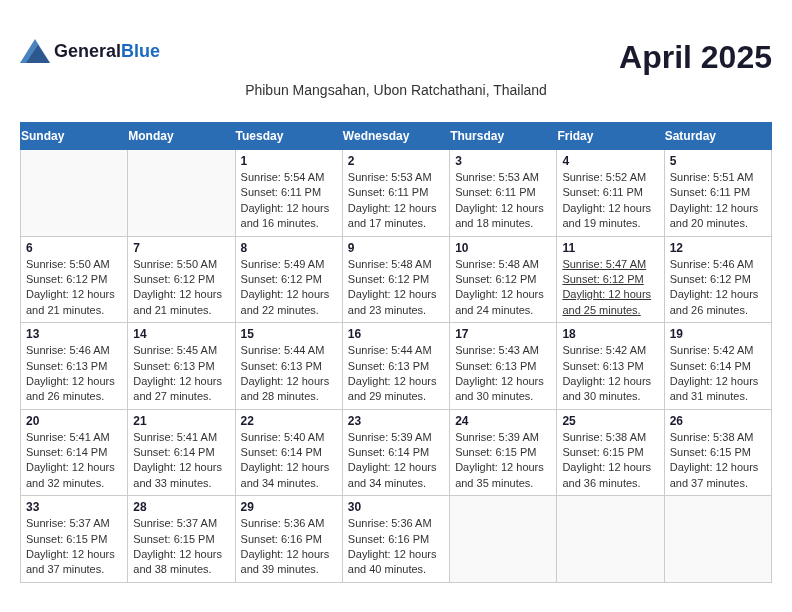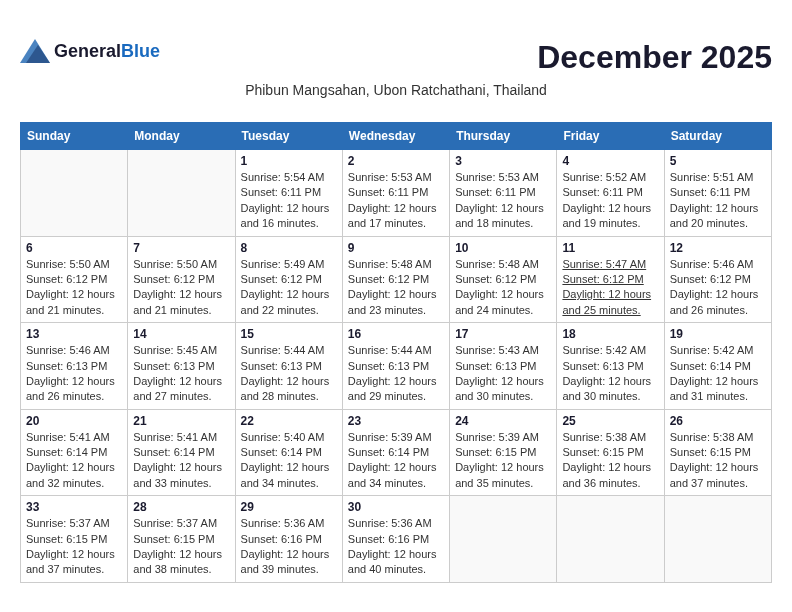--- a/index.html
+++ b/index.html
@@ -52,21 +52,21 @@
     }
     .calendar-table {
       width: 100%;
       border-collapse: collapse;
       font-size: 10px;
     }
     .calendar-table thead th {
       background-color: #2a6db5;
       color: #fff;
       text-align: left;
-      padding: 6px 6px;
+      padding: 6px 0;
       font-size: 12px;
       font-weight: bold;
       border: 1px solid #2a6db5;
     }
     .calendar-table tbody td {
       border: 1px solid #ccc;
       vertical-align: top;
       padding: 4px 5px;
       width: 107px;
       min-height: 80px;
@@ -94,21 +94,21 @@
   <div class="logo">
     <svg class="logo-icon" viewBox="0 0 40 32" xmlns="http://www.w3.org/2000/svg">
       <polygon points="0,32 20,0 40,32" fill="#2a6db5" opacity="0.85"></polygon>
       <polygon points="8,32 24,8 40,32" fill="#1a3a6e" opacity="0.6"></polygon>
     </svg>
     <div>
       <span class="logo-text-general">General</span><span class="logo-text-blue">Blue</span>
     </div>
   </div>
   <div class="title-area">
-    <div class="month-title">December 2025</div>
+    <div class="month-title">April 2025</div>
   </div>
 </div>
 
 <div class="subtitle">Phibun Mangsahan, Ubon Ratchathani, Thailand</div>
 
 <table class="calendar-table">
   <thead>
     <tr id="header-row">
         <th>Sunday</th>
         <th>Monday</th>

